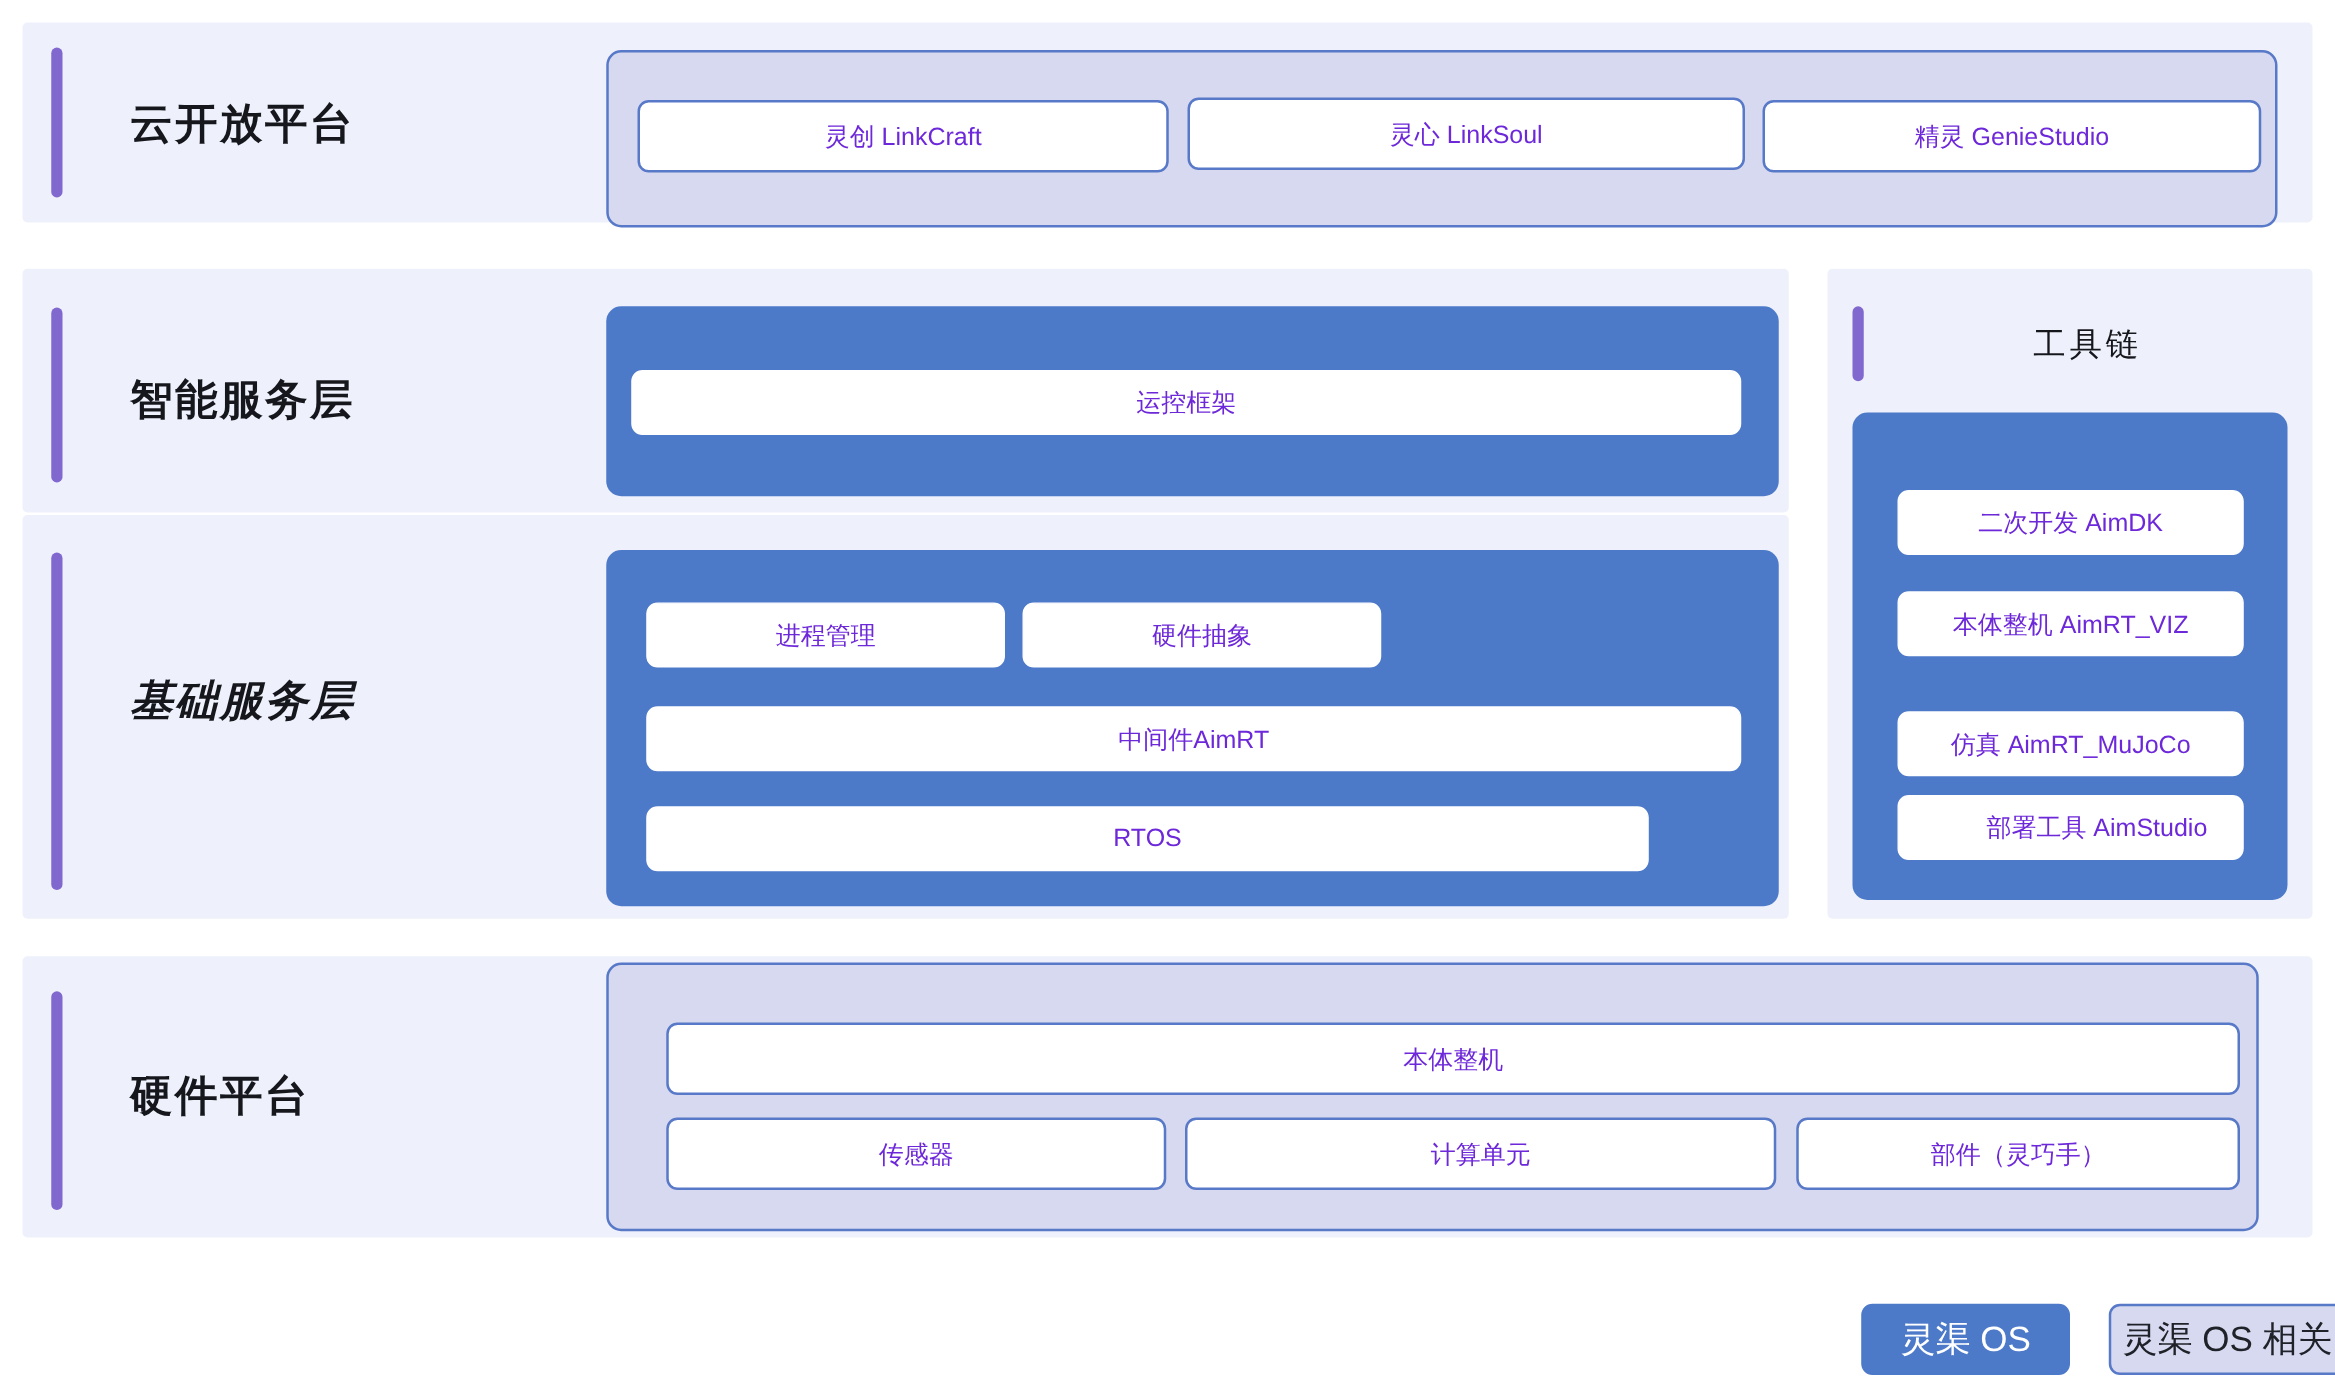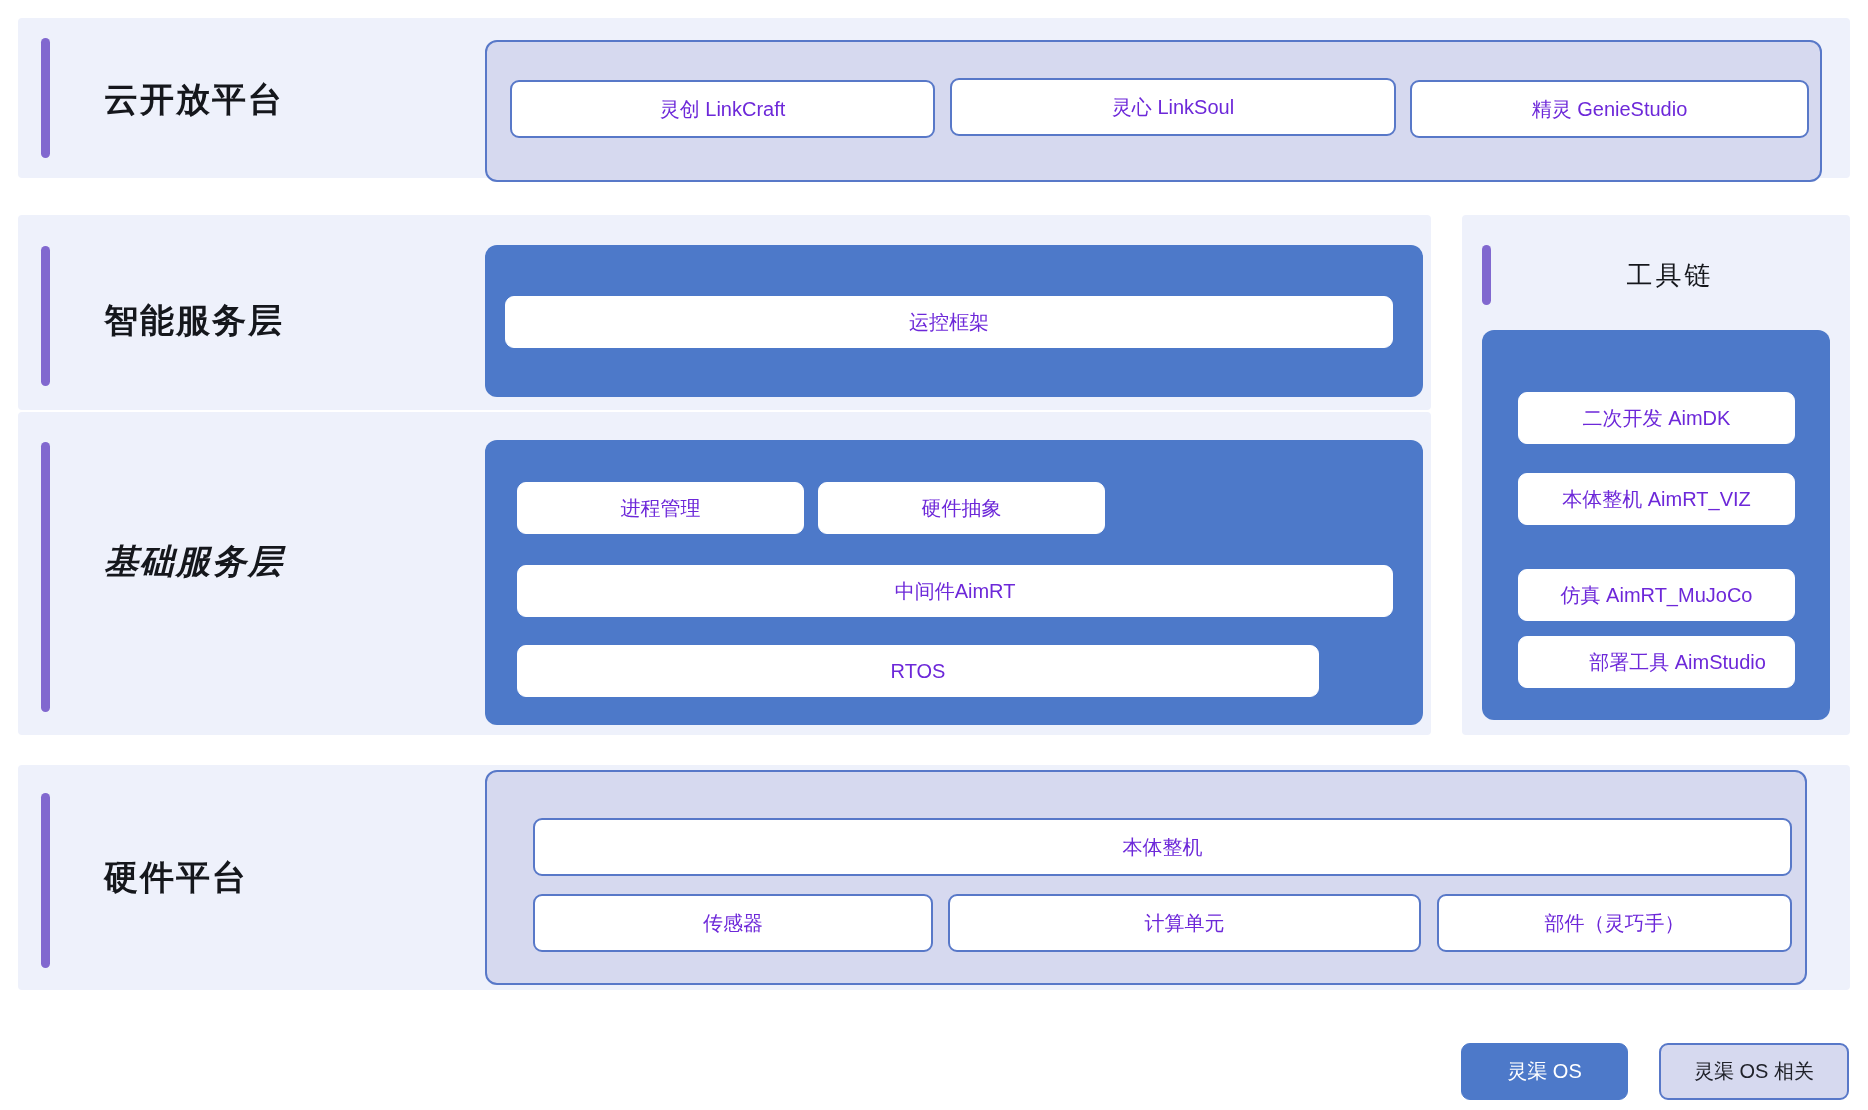--- a/index.html
+++ b/index.html
@@ -103,22 +103,23 @@
   }
 
   
   .legend-chip {
     position: absolute;
     border-radius: 9px;
     box-sizing: border-box;
     display: flex;
     align-items: center;
     justify-content: center;
-    font-size: 20px;
+    font-size: 28px;
     white-space: nowrap;
+    margin-left: 28px;
   }
   .legend-chip.solid {
     background: #4d79c9;
     color: #ffffff;
     border: 1px solid #4d79c9;
   }
   .legend-chip.light {
     background: #d6d9ef;
     color: #20222a;
     border: 2px solid #5878c8;

